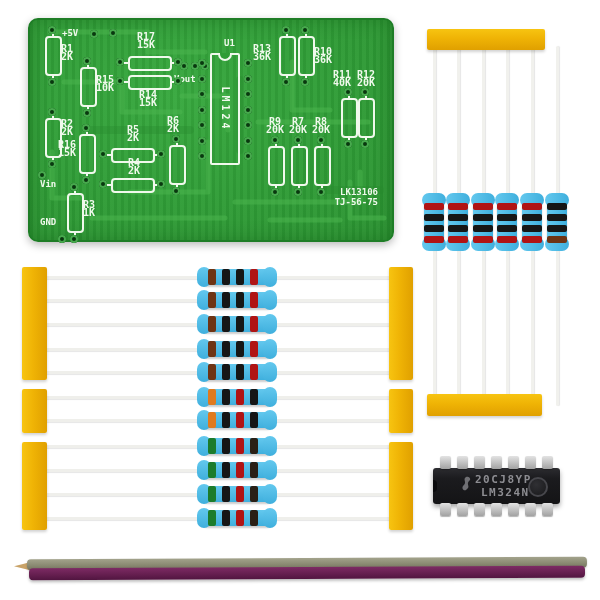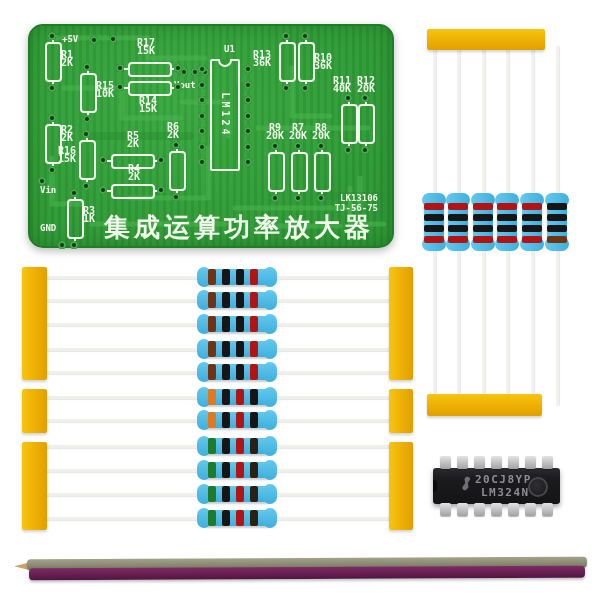--- a/index.html
+++ b/index.html
@@ -1,25 +1,25 @@
 <!DOCTYPE html>
 <html><head>
 <meta charset="utf-8">
 <style>
   html,body{margin:0;padding:0;}
   body{width:600px;height:600px;background:#fff;font-family:"DejaVu Sans",sans-serif;position:relative;overflow:hidden;}
   .abs{position:absolute;}
 
   
   .pcb{
-    left:28px;top:24px;width:362px;height:220px;
+    left:28px;top:18px;width:362px;height:220px;
     background:
       repeating-linear-gradient(90deg, rgba(0,0,0,.045) 0 3px, rgba(255,255,255,.03) 3px 7px),
       radial-gradient(ellipse at 40% 35%, #37a83e 0%, #2f9c36 55%, #2a9231 100%);
-    border:2px solid #1e7d26;border-radius:15px;
+    border:2px solid #1e7d26;border-radius:10px;
     box-shadow:0 3px 9px rgba(0,0,0,.28), inset 0 0 18px rgba(0,60,0,.25);
   }
   .pcb svg{position:absolute;left:0;top:0;}
   .silk{color:#f0f9ec;font-family:"DejaVu Sans Mono","Liberation Mono",monospace;font-weight:bold;}
   .netlbl{font-size:9px;line-height:9px;white-space:pre;}
   .rlbl{font-size:10px;line-height:8px;text-align:center;white-space:pre;}
   .resv{width:13px;height:36px;border:2px solid #f0f9ec;border-radius:4px;}
   .resv:before,.resv:after{content:"";position:absolute;left:4.5px;width:2px;height:5px;background:#f0f9ec;}
   .resv:before{top:-7px;} .resv:after{bottom:-7px;}
   .resh{width:40px;height:11px;border:2px solid #f0f9ec;border-radius:4px;}
@@ -206,21 +206,20 @@
     <div class="abs pad" style="left: 168px; top: 85.5px;"></div>
     <div class="abs pad" style="left: 214px; top: 85.5px;"></div>
     <div class="abs pad" style="left: 168px; top: 101px;"></div>
     <div class="abs pad" style="left: 214px; top: 101px;"></div>
     <div class="abs pad" style="left: 168px; top: 116.5px;"></div>
     <div class="abs pad" style="left: 214px; top: 116.5px;"></div>
     <div class="abs pad" style="left: 168px; top: 132px;"></div>
     <div class="abs pad" style="left: 214px; top: 132px;"></div>
     <div class="abs silk code" style="right: 14px; top: 167px;">LK13106
 TJ-56-75</div>
-    <div class="abs silk cntitle" style="left: 74px; top: 184px;">集成运算功率放大器</div>
   </div>
 
 <div class="abs" id="kitRight" style="left:0;top:0;">
     <div class="abs leadV" style="left: 432.5px; top: 46px; height: 350px;"></div>
     <div class="abs rbodyV" style="left: 424px; top: 196px;">
       <div class="abs bandV" style="top: 7px; background: rgb(176, 20, 20);"></div>
       <div class="abs bandV" style="top: 18px; background: rgb(22, 22, 22);"></div>
       <div class="abs bandV" style="top: 29px; background: rgb(22, 22, 22);"></div>
       <div class="abs bandV" style="top: 40px; background: rgb(176, 20, 20);"></div>
     </div>

